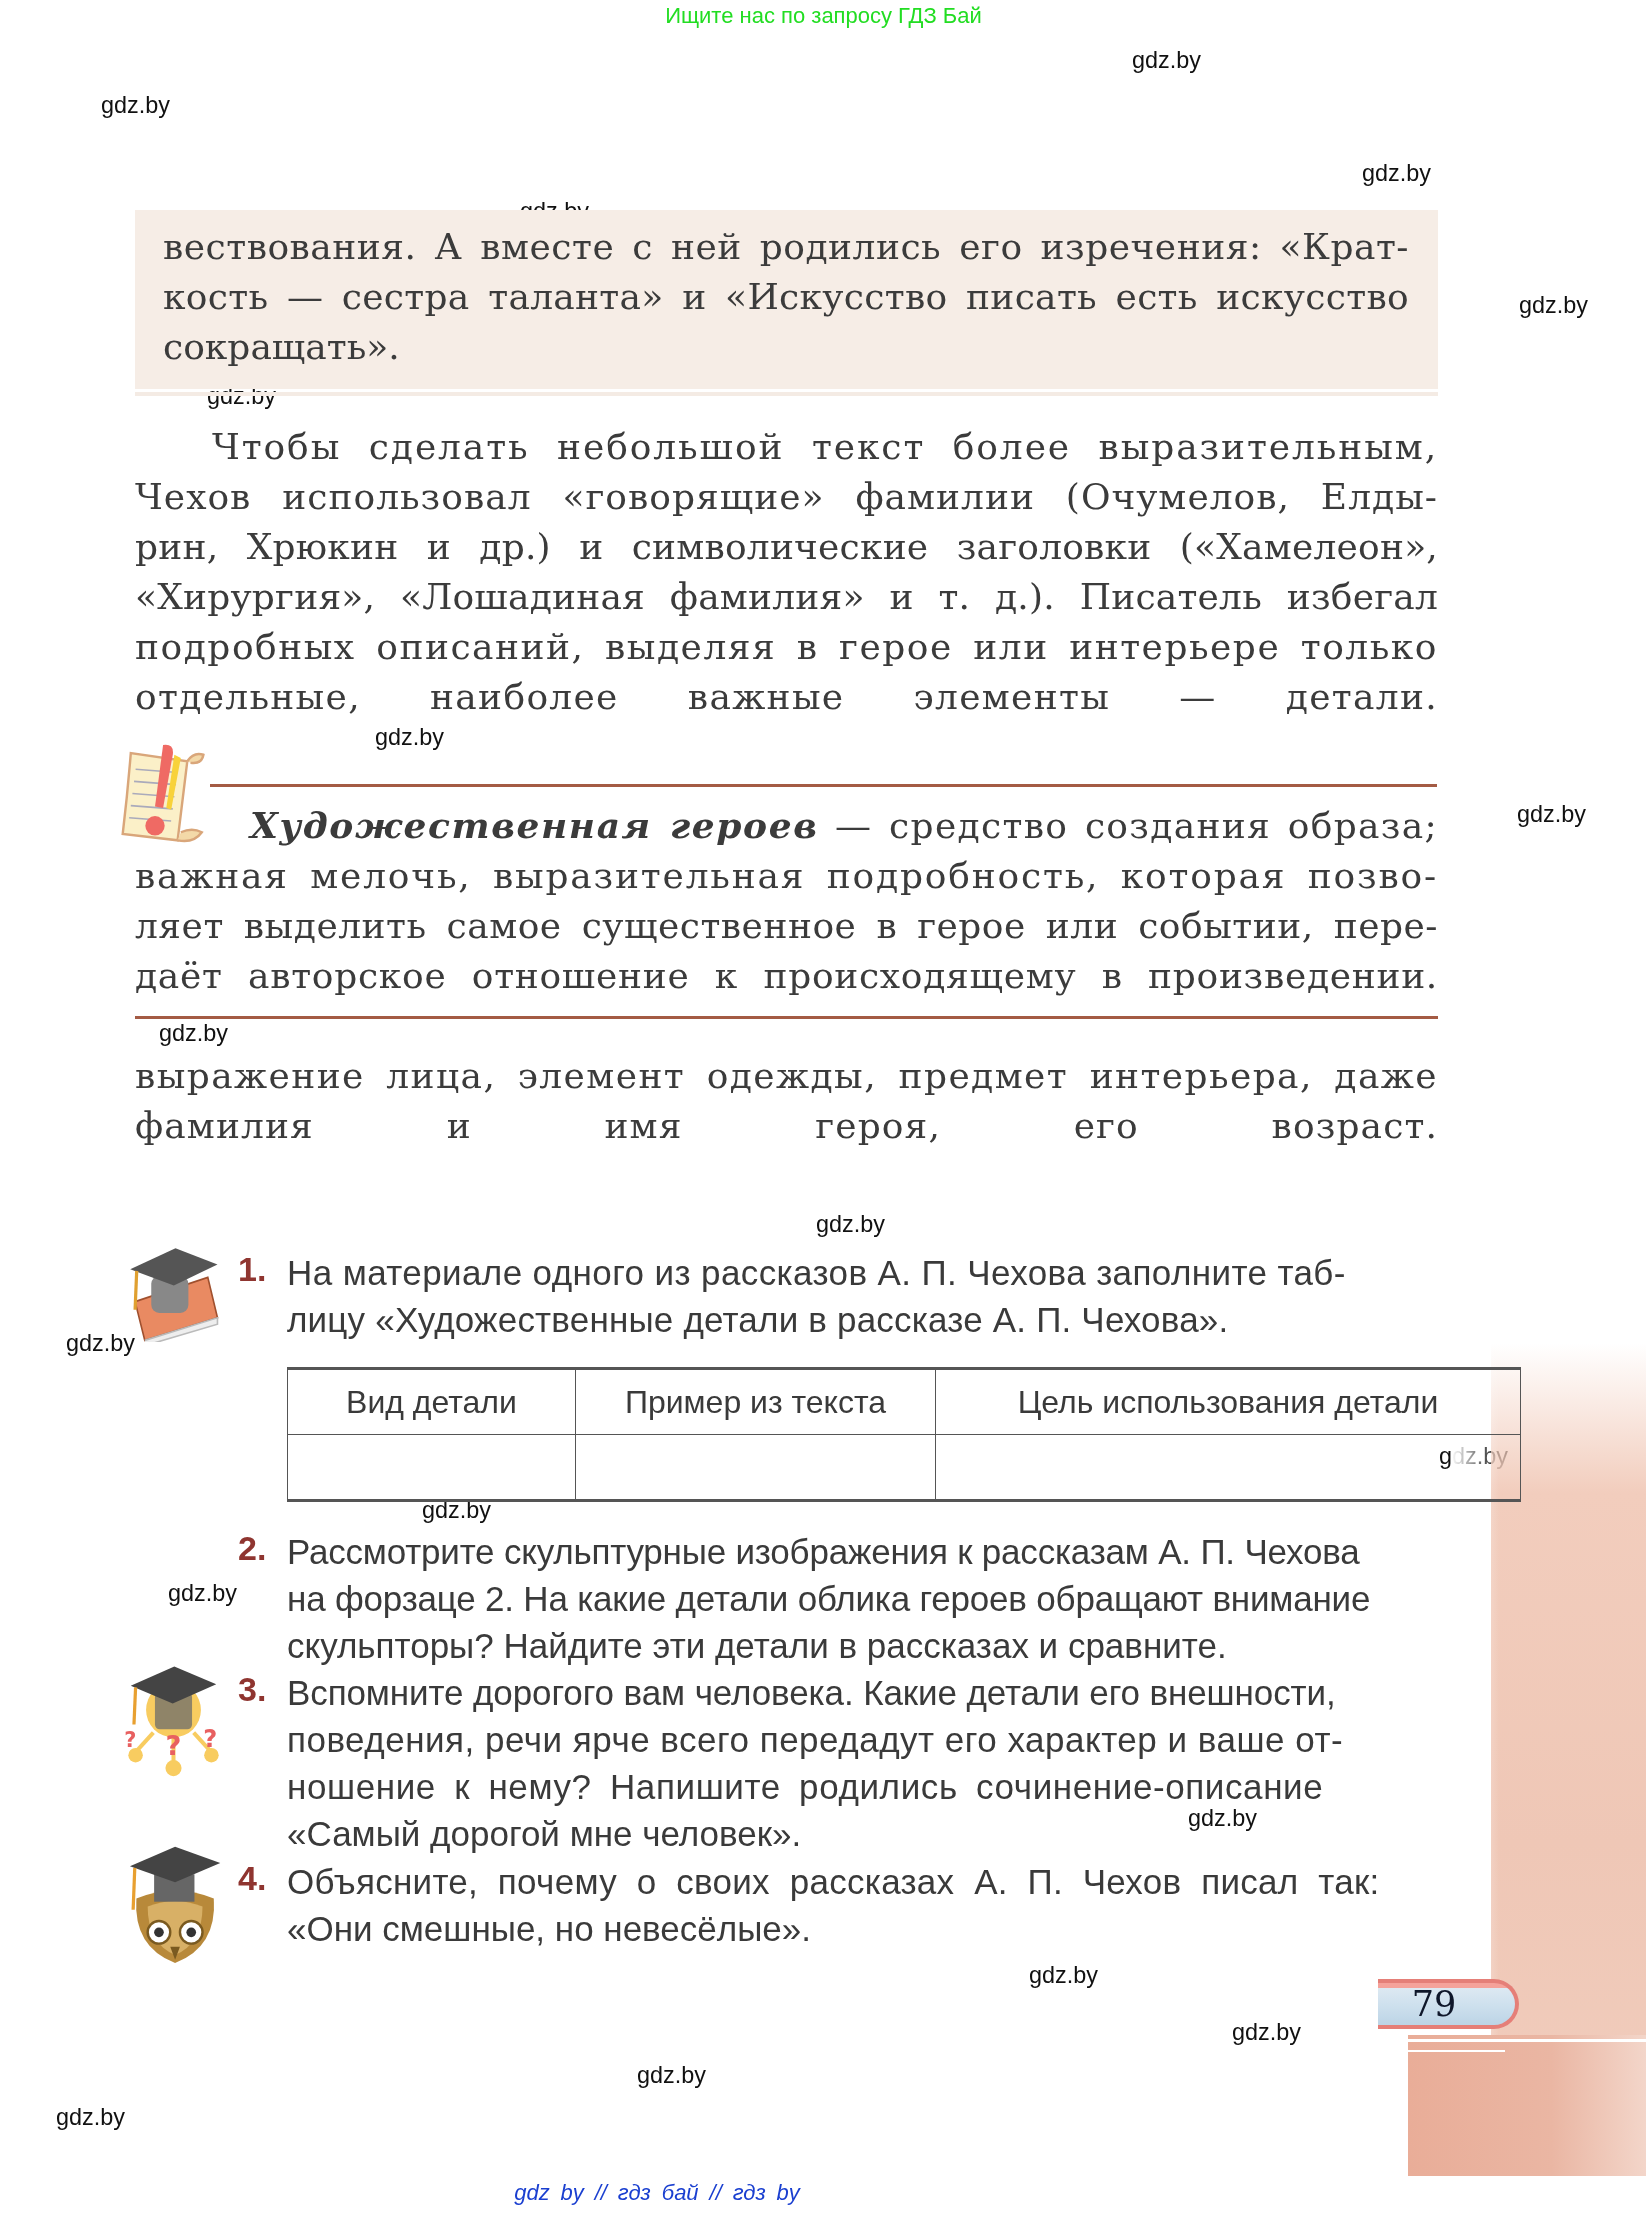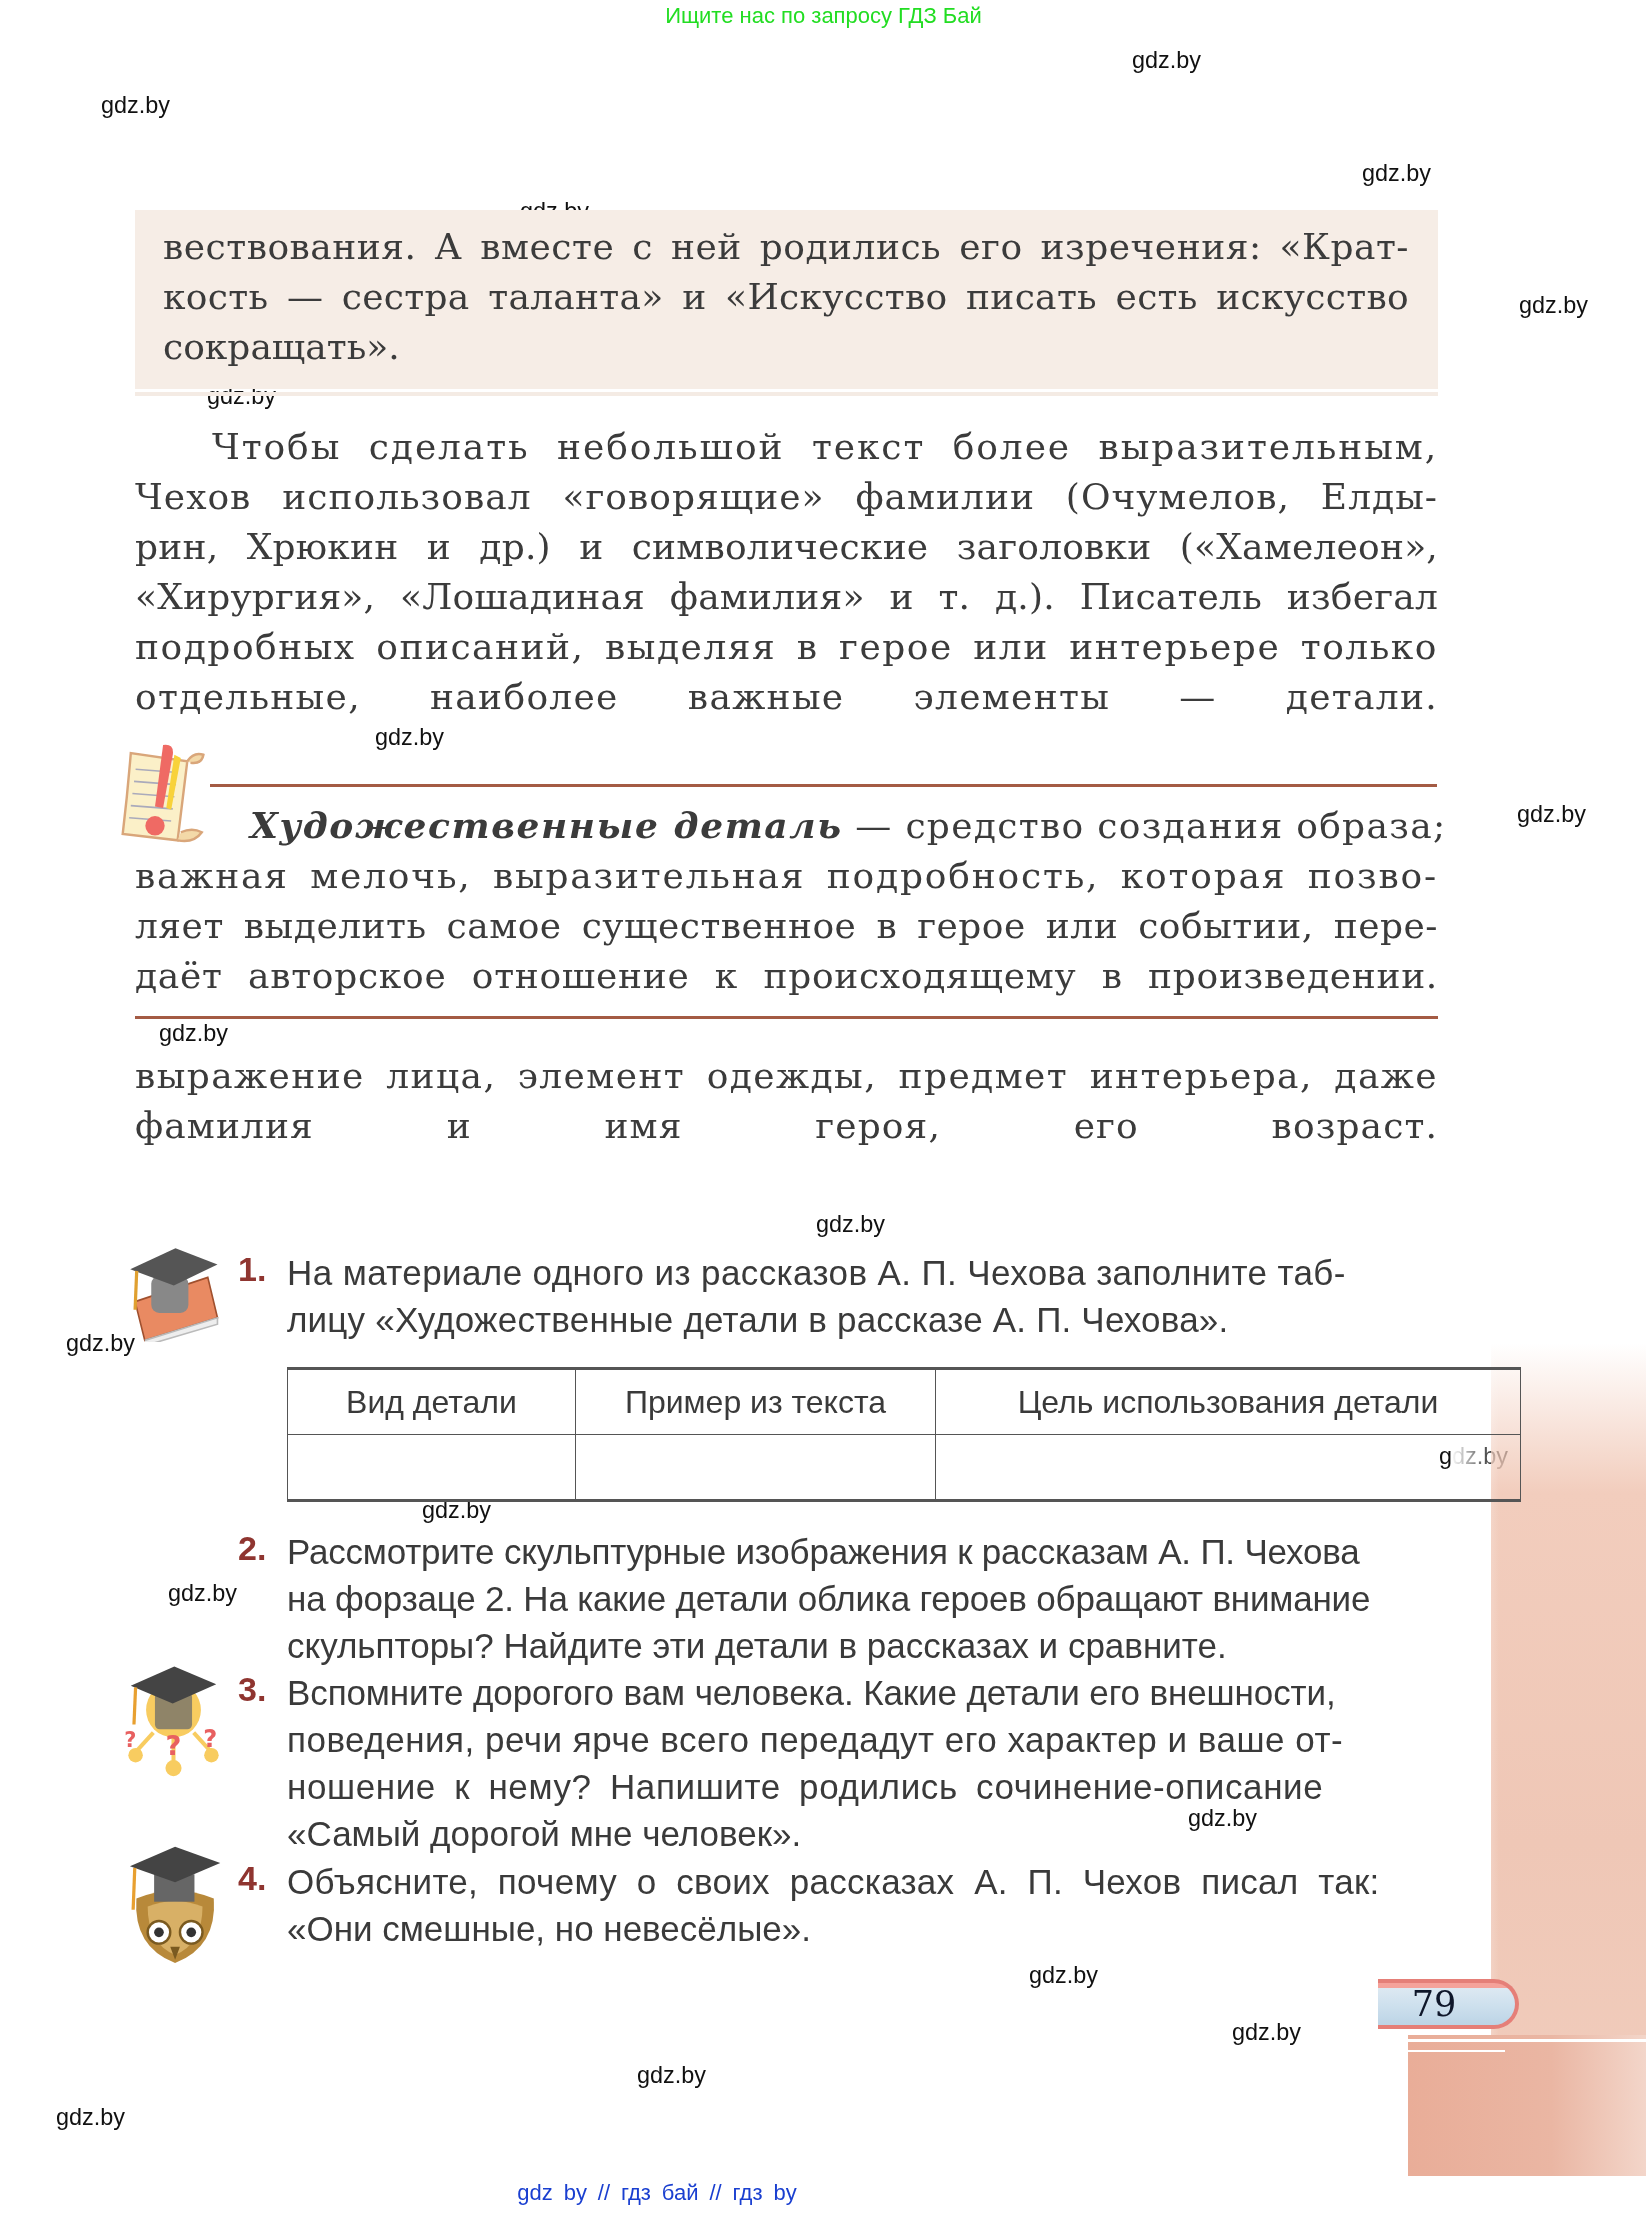--- a/index.html
+++ b/index.html
@@ -3,21 +3,21 @@
 <meta charset="utf-8">
 <style>
   html, body { margin:0; padding:0; }
   body { width:1647px; height:2216px; position:relative; background:#ffffff; overflow:hidden;
          font-family:"DejaVu Serif", serif; color:#3a3a3a; }
   .abs { position:absolute; }
   .banner { left:0; width:1647px; top:3.2px; text-align:center; color:#22dd22;
             font-family:"Liberation Sans", sans-serif; font-size:22px; }
   .wm { font-family:"Liberation Sans", sans-serif; font-size:23.4px; color:#111; white-space:nowrap; }
   .footer { left:0; width:1314px; top:2180px; text-align:center; color:#1a3fd0;
-            font-family:"Liberation Sans", sans-serif; font-size:22px; word-spacing:4.8px; }
+            font-family:"Liberation Sans", sans-serif; font-size:22px; word-spacing:4.8px;font-style:italic; }
   .deco { left:1491px; top:1343px; width:156px; height:833px;
           background:linear-gradient(180deg, rgba(245,214,200,0) 0%, #f2cdbd 18%, #efc7b6 60%, #f1cdbd 100%); }
   .deco-fade { left:1451px; top:1343px; width:48px; height:833px;
           background:linear-gradient(90deg, #ffffff, rgba(255,255,255,0)); }
   .deco-bottom { left:1408px; top:2035px; width:239px; height:141px;
           background:linear-gradient(90deg,#e9ad98 0%, #eab6a3 60%, #f3d6ca 100%); }
   .deco-line1 { left:1408px; top:2039px; width:239px; height:3.2px; background:#ffffff; }
   .deco-line2 { left:1408px; top:2050px; width:97px; height:2.4px; background:#ffffff; }
   .pagetab { left:1378px; top:1979px; width:141px; height:50px; border-radius:0 27px 27px 0;
              background:linear-gradient(180deg,#f5a29a 0 4.8px, #dde9f2 4.8px, #cfe1ee 50%, #bcd4e6 100%);
@@ -101,21 +101,21 @@
         <line x1="22" y1="85" x2="74" y2="89"></line>
       <line x1="20" y1="100" x2="72" y2="104"></line>
     </g>
     <path d="M62 10 Q76 8 74 22 L62 88 L52 86 Z" fill="#ef6a64"></path>
     <path d="M76 22 L84 26 L72 90 L66 88 Z" fill="#f8d23a"></path>
     <circle cx="52" cy="110" r="12" fill="#ef6a64"></circle>
   </svg>
 </div>
 <div class="abs rule" style="left:210px;top:784px;width:1227px;"></div>
 <div class="abs serif-text" style="left:135px;top:800px;width:1303px;">
-  <span class="line" style="padding-left:115px;letter-spacing:1.3px;"><span class="defterm">Художественные деталь</span><span> — средство создания образа;</span></span>
+  <span class="line" style="padding-left:115px;letter-spacing:1.3px;"><span class="defterm">Художественная героев</span><span> — средство создания образа;</span></span>
   <span class="line" style="letter-spacing:1.8px;">важная мелочь, выразительная подробность, которая позво-</span>
   <span class="line" style="letter-spacing:0.5px;">ляет выделить самое существенное в герое или событии, пере-</span>
   <span class="line" style="letter-spacing:0.7px;">даёт авторское отношение к происходящему в произведении.</span>
 </div>
 <div class="abs rule" style="left:135px;top:1016px;width:1303px;"></div>
 
 <div class="abs serif-text" style="left:135px;top:1051px;width:1303px;">
   <span class="line" style="letter-spacing:1.4px;">выражение лица, элемент одежды, предмет интерьера, даже</span>
   <span class="line" style="letter-spacing:1.1px;">фамилия и имя героя, его возраст.</span>
 </div>

